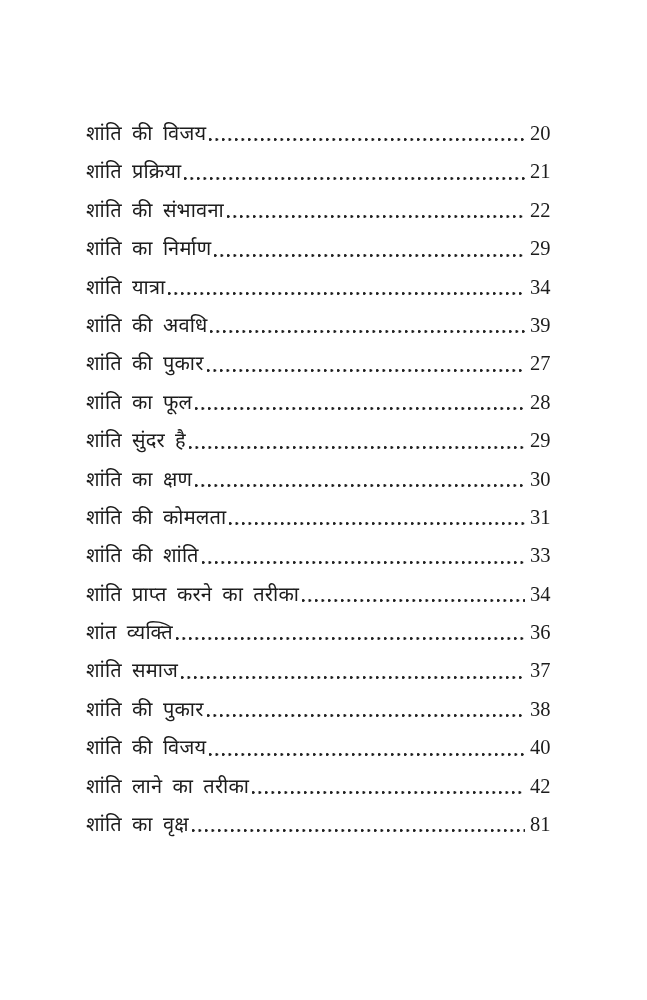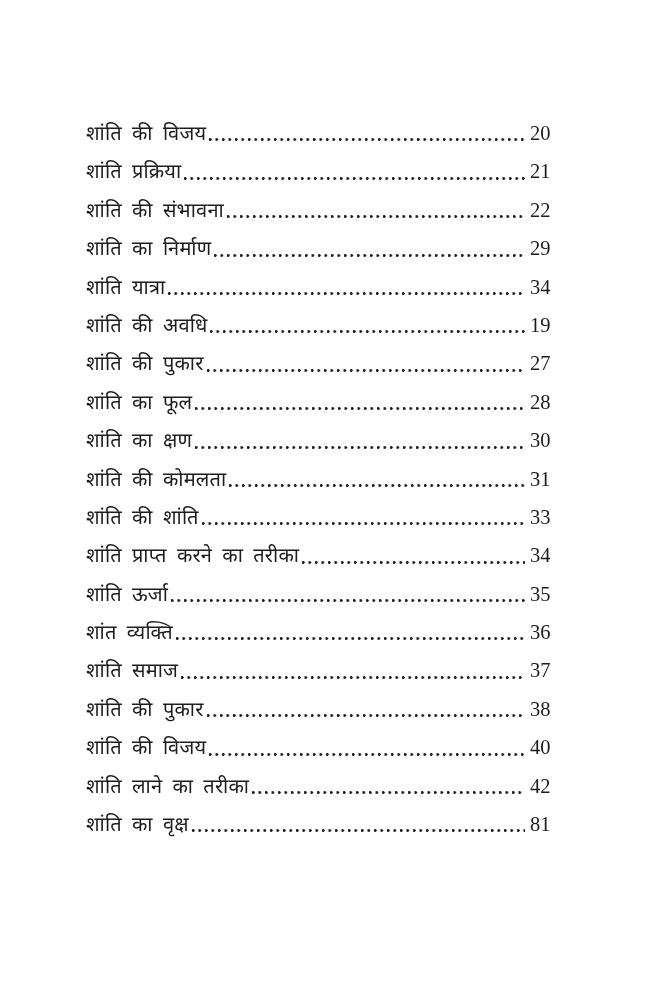--- a/index.html
+++ b/index.html
@@ -83,35 +83,40 @@
 
   <div class="toc-row">
     <span class="toc-title">शांति यात्रा</span>
     <span class="leader"></span>
     <span class="toc-page">34</span>
   </div>
 
   <div class="toc-row">
     <span class="toc-title">शांति की अवधि</span>
     <span class="leader"></span>
-    <span class="toc-page">19</span>
+    <span class="toc-page">39</span>
   </div>
 
   <div class="toc-row">
     <span class="toc-title">शांति की पुकार</span>
     <span class="leader"></span>
     <span class="toc-page">27</span>
   </div>
 
   <div class="toc-row">
     <span class="toc-title">शांति का फूल</span>
     <span class="leader"></span>
     <span class="toc-page">28</span>
   </div>
 
+  <div class="toc-row">
+    <span class="toc-title">शांति सुंदर है</span>
+    <span class="leader"></span>
+    <span class="toc-page">29</span>
+  </div>
 
   <div class="toc-row">
     <span class="toc-title">शांति का क्षण</span>
     <span class="leader"></span>
     <span class="toc-page">30</span>
   </div>
 
   <div class="toc-row">
     <span class="toc-title">शांति की कोमलता</span>
     <span class="leader"></span>
@@ -123,25 +128,20 @@
     <span class="leader"></span>
     <span class="toc-page">33</span>
   </div>
 
   <div class="toc-row">
     <span class="toc-title">शांति प्राप्त करने का तरीका</span>
     <span class="leader"></span>
     <span class="toc-page">34</span>
   </div>
 
-  <div class="toc-row">
-    <span class="toc-title">शांति ऊर्जा</span>
-    <span class="leader"></span>
-    <span class="toc-page">35</span>
-  </div>
 
   <div class="toc-row">
     <span class="toc-title">शांत व्यक्ति</span>
     <span class="leader"></span>
     <span class="toc-page">36</span>
   </div>
 
   <div class="toc-row">
     <span class="toc-title">शांति समाज</span>
     <span class="leader"></span>

